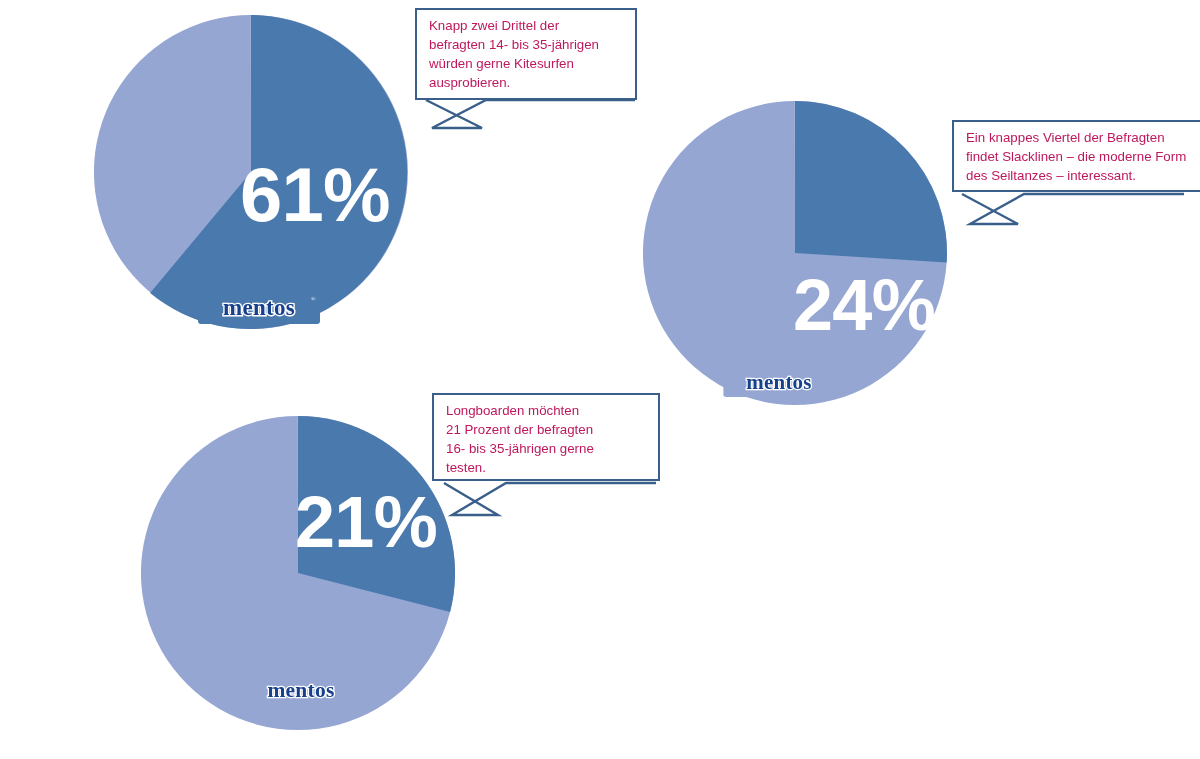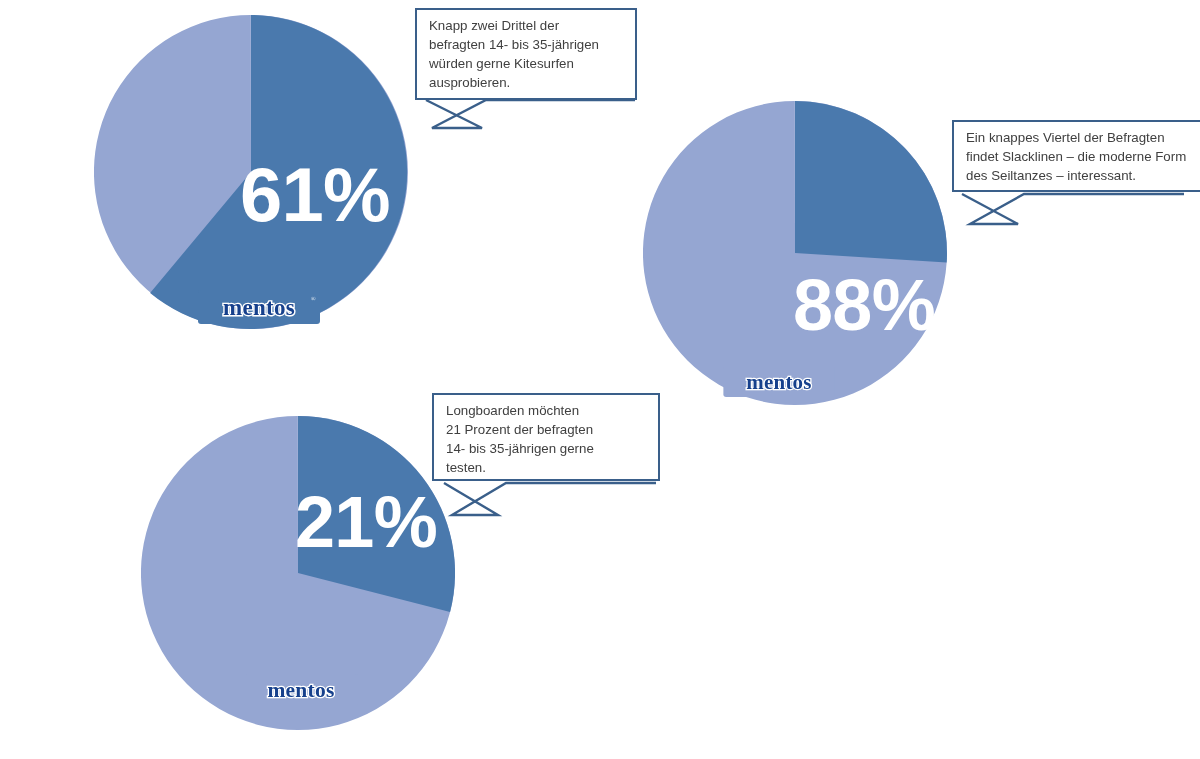--- a/index.html
+++ b/index.html
@@ -56,21 +56,21 @@
     left: 0; top: 0;
     box-sizing: border-box;
     background: #ffffff;
     border: 2px solid #3A5F8A;
     padding: 7px 10px 6px 12px;
   }
   .callout-text {
     font-family: "Liberation Sans", sans-serif;
     font-size: 13.3px;
     line-height: 1.42;
-    color: #404040;
+    color: #be185d;
     white-space: pre-line;
   }
   .callout-tail {
     position: absolute;
     overflow: visible;
     pointer-events: none;
   }
 </style>
 </head>
 <body>
@@ -104,21 +104,21 @@
 ausprobieren.</div>
     </div>
   </div>
 
   <div class="pie-block" style="left:643px; top:101px; width:304px; height:304px;">
     <svg class="pie-svg" width="304" height="304" viewBox="0 0 304 304">
       <path fill="#95A6D2" d="M 152 152 L 152 0 A 152 152 0 1 1 151.9 0 Z"></path>
 
       <path fill="#4A79AD" d="M 152 152 L 152 0 A 152 152 0 0 1 303.7 161.5 Z"></path>
     </svg>
-    <span class="pct-label" style="left:150px; top:168px; font-size:72px;">88%</span>
+    <span class="pct-label" style="left:150px; top:168px; font-size:72px;">24%</span>
 
     <svg class="mentos-logo" style="left:80px; top:265px;" width="112" height="31" viewBox="0 0 244 68">
       <rect x="0" y="0" width="244" height="68" rx="6" fill="#95A6D2"></rect>
       <text x="122" y="50" text-anchor="middle" font-family="'Liberation Serif', serif" font-size="46" font-weight="bold" fill="#16408C" stroke="#ffffff" stroke-width="5.5" paint-order="stroke fill" letter-spacing="0.5">mentos</text>
     </svg>
   </div>
 
   <div class="callout" style="left:952px; top:120px; width:270px; height:130px;">
     <svg class="callout-tail" style="left:-8px; top:62px;" width="250" height="70" viewBox="0 0 250 70">
       <polyline points="18,12 74,42 26,42 80,12 240,12" fill="none" stroke="#3A5F8A" stroke-width="2.4" stroke-linejoin="miter" stroke-linecap="butt"></polyline>
@@ -144,18 +144,18 @@
     </svg>
   </div>
 
   <div class="callout" style="left:432px; top:393px; width:260px; height:130px;">
     <svg class="callout-tail" style="left:-6px; top:78px;" width="240" height="70" viewBox="0 0 240 70">
       <polyline points="18,12 72,44 26,44 80,12 230,12" fill="none" stroke="#3A5F8A" stroke-width="2.4" stroke-linejoin="miter" stroke-linecap="butt"></polyline>
     </svg>
     <div class="callout-box" style="width:228px; height:88px;">
       <div class="callout-text">Longboarden möchten
 21 Prozent der befragten
-14- bis 35-jährigen gerne
+16- bis 35-jährigen gerne
 testen.</div>
     </div>
   </div>
 
 </div>
 
 </body></html>

